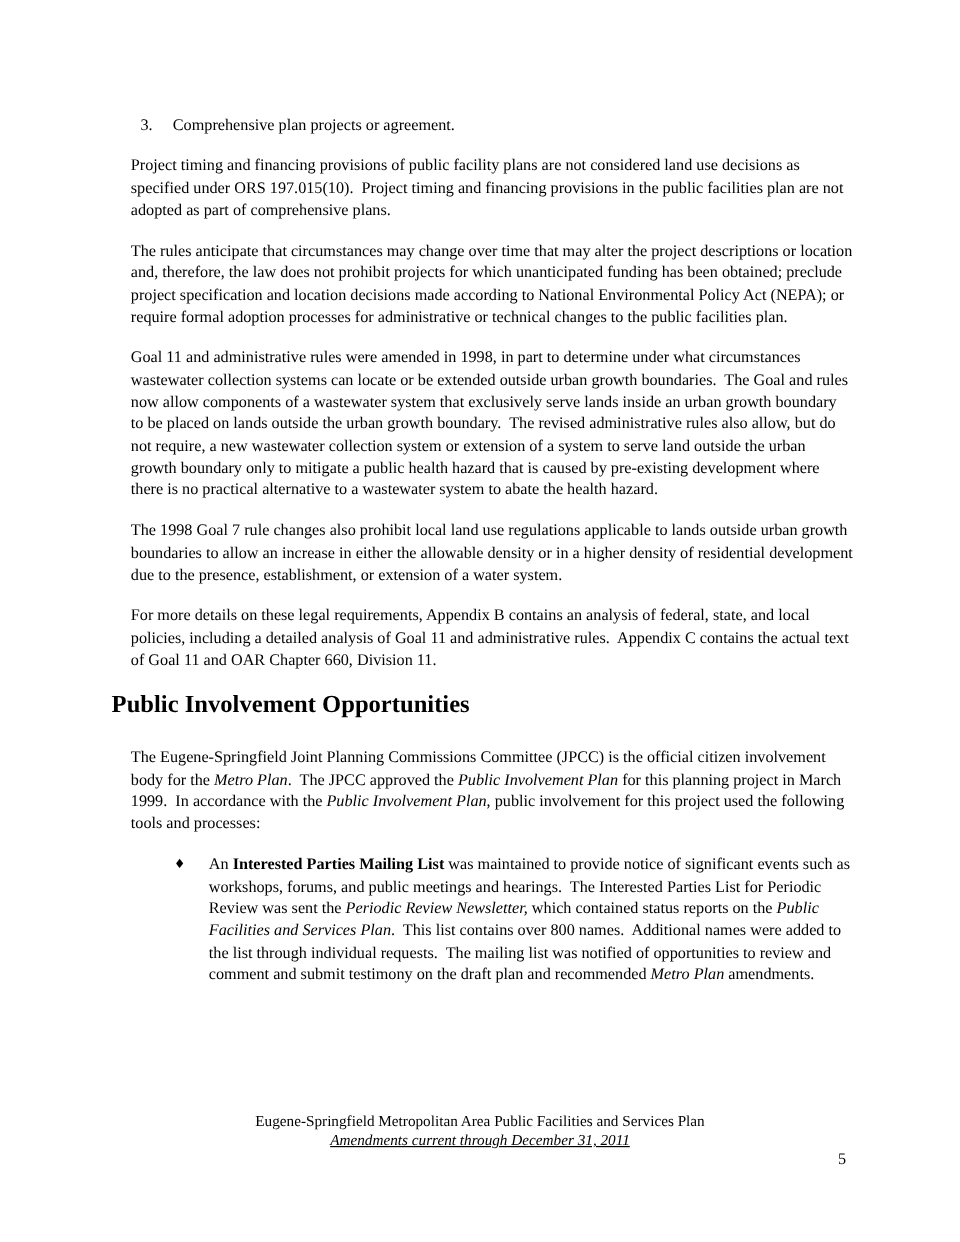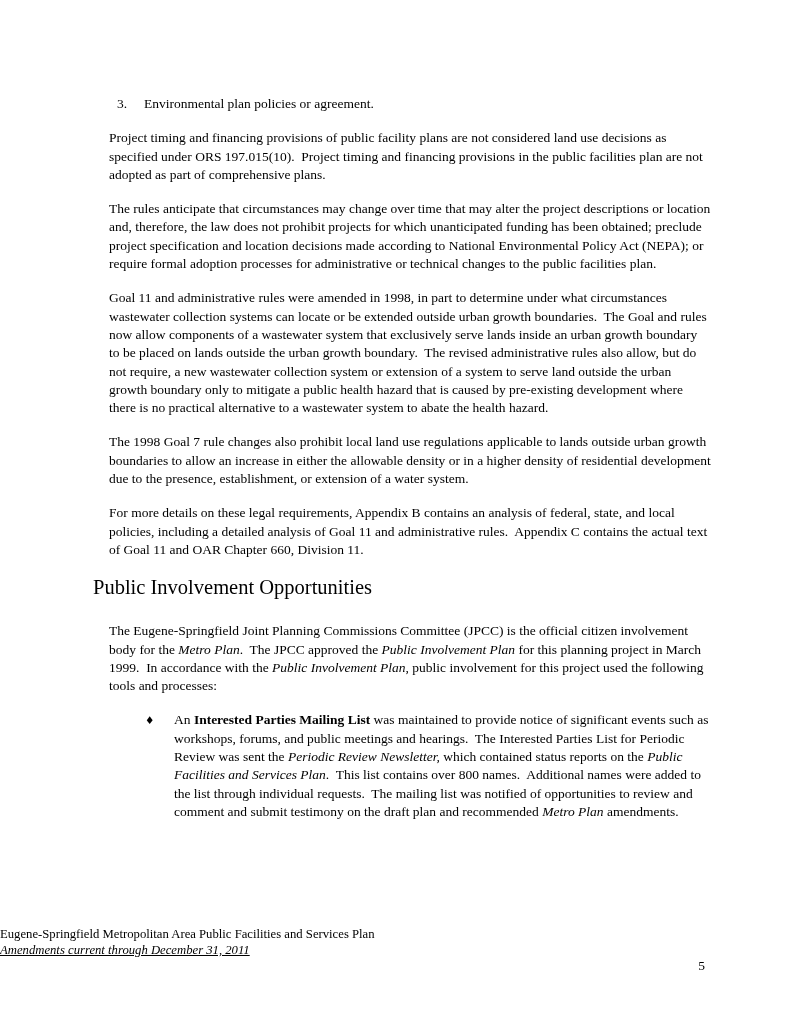--- a/index.html
+++ b/index.html
@@ -29,21 +29,21 @@
     display: flex;
     margin: 0 0 16px 24px;
   }
   .numbered-item .num {
     flex: none;
     width: 27px;
   }
   .heading {
     font-size: 20.5px;
     line-height: 25px;
-    font-weight: normal;
+    font-weight: bold;
     margin: 8px 0 22px 0;
   }
   .bullet-item {
     display: flex;
     margin: 0 0 0 52px;
   }
   .bullet-marker {
     flex: none;
     width: 29px;
     font-family: "DejaVu Sans", sans-serif;
@@ -51,41 +51,41 @@
     line-height: 18.3px;
   }
   .bullet-text {
     white-space: pre-wrap;
   }
   .footer {
     position: absolute;
     top: 926px;
     left: 0;
     width: 100%;
-    text-align: left;
+    text-align: center;
     font-size: 12.7px;
     line-height: 16px;
   }
   .footer-line2 { font-style: italic; text-decoration: underline; }
   .page-number {
     position: absolute;
     top: 957px;
     right: 95px;
     font-size: 13.5px;
   }
 </style>
 </head>
 <body>
 
 <div class="page">
   <div class="content">
 
     <div class="numbered-item">
       <span class="num">3.</span>
-      <span class="num-text">Environmental plan policies or agreement.</span>
+      <span class="num-text">Comprehensive plan projects or agreement.</span>
     </div>
 
     <p class="para">Project timing and financing provisions of public facility plans are not considered land use decisions as specified under ORS 197.015(10).  Project timing and financing provisions in the public facilities plan are not adopted as part of comprehensive plans.</p>
 
     <p class="para">The rules anticipate that circumstances may change over time that may alter the project descriptions or location and, therefore, the law does not prohibit projects for which unanticipated funding has been obtained; preclude project specification and location decisions made according to National Environmental Policy Act (NEPA); or require formal adoption processes for administrative or technical changes to the public facilities plan.</p>
 
     <p class="para">Goal 11 and administrative rules were amended in 1998, in part to determine under what circumstances wastewater collection systems can locate or be extended outside urban growth boundaries.  The Goal and rules now allow components of a wastewater system that exclusively serve lands inside an urban growth boundary to be placed on lands outside the urban growth boundary.  The revised administrative rules also allow, but do not require, a new wastewater collection system or extension of a system to serve land outside the urban growth boundary only to mitigate a public health hazard that is caused by pre-existing development where there is no practical alternative to a wastewater system to abate the health hazard.</p>
 
     <p class="para">The 1998 Goal 7 rule changes also prohibit local land use regulations applicable to lands outside urban growth boundaries to allow an increase in either the allowable density or in a higher density of residential development due to the presence, establishment, or extension of a water system.</p>
 

